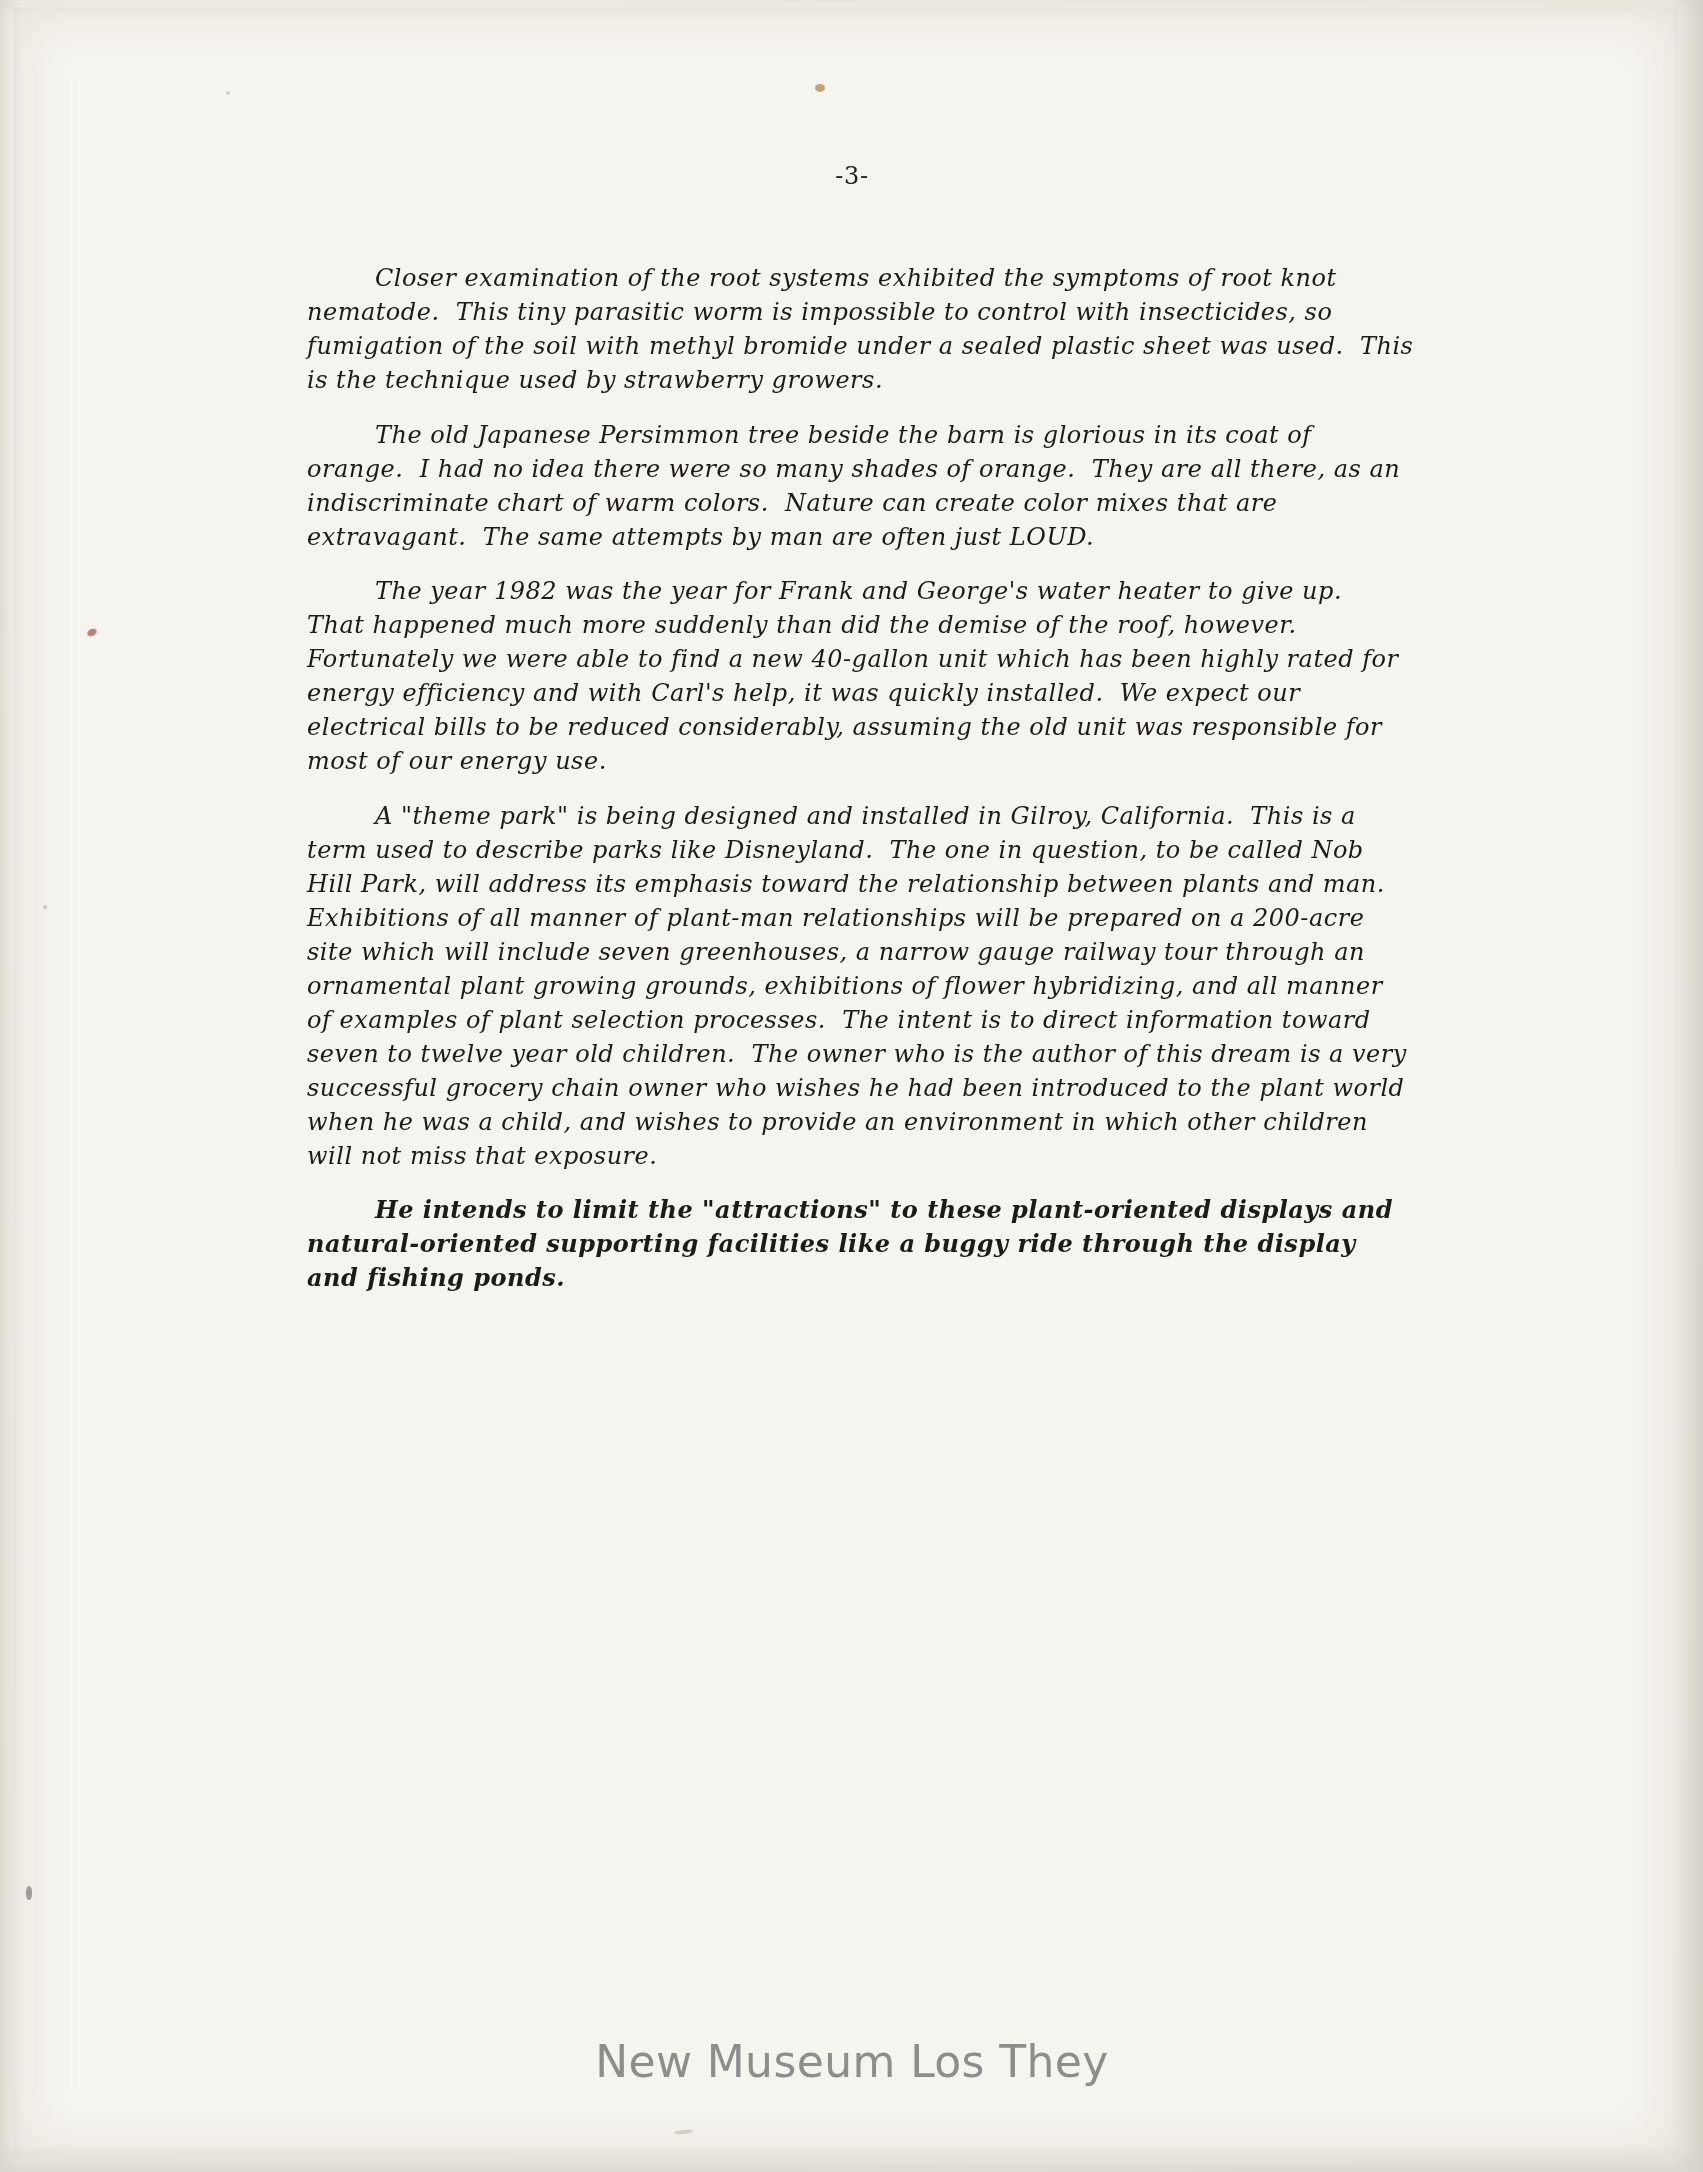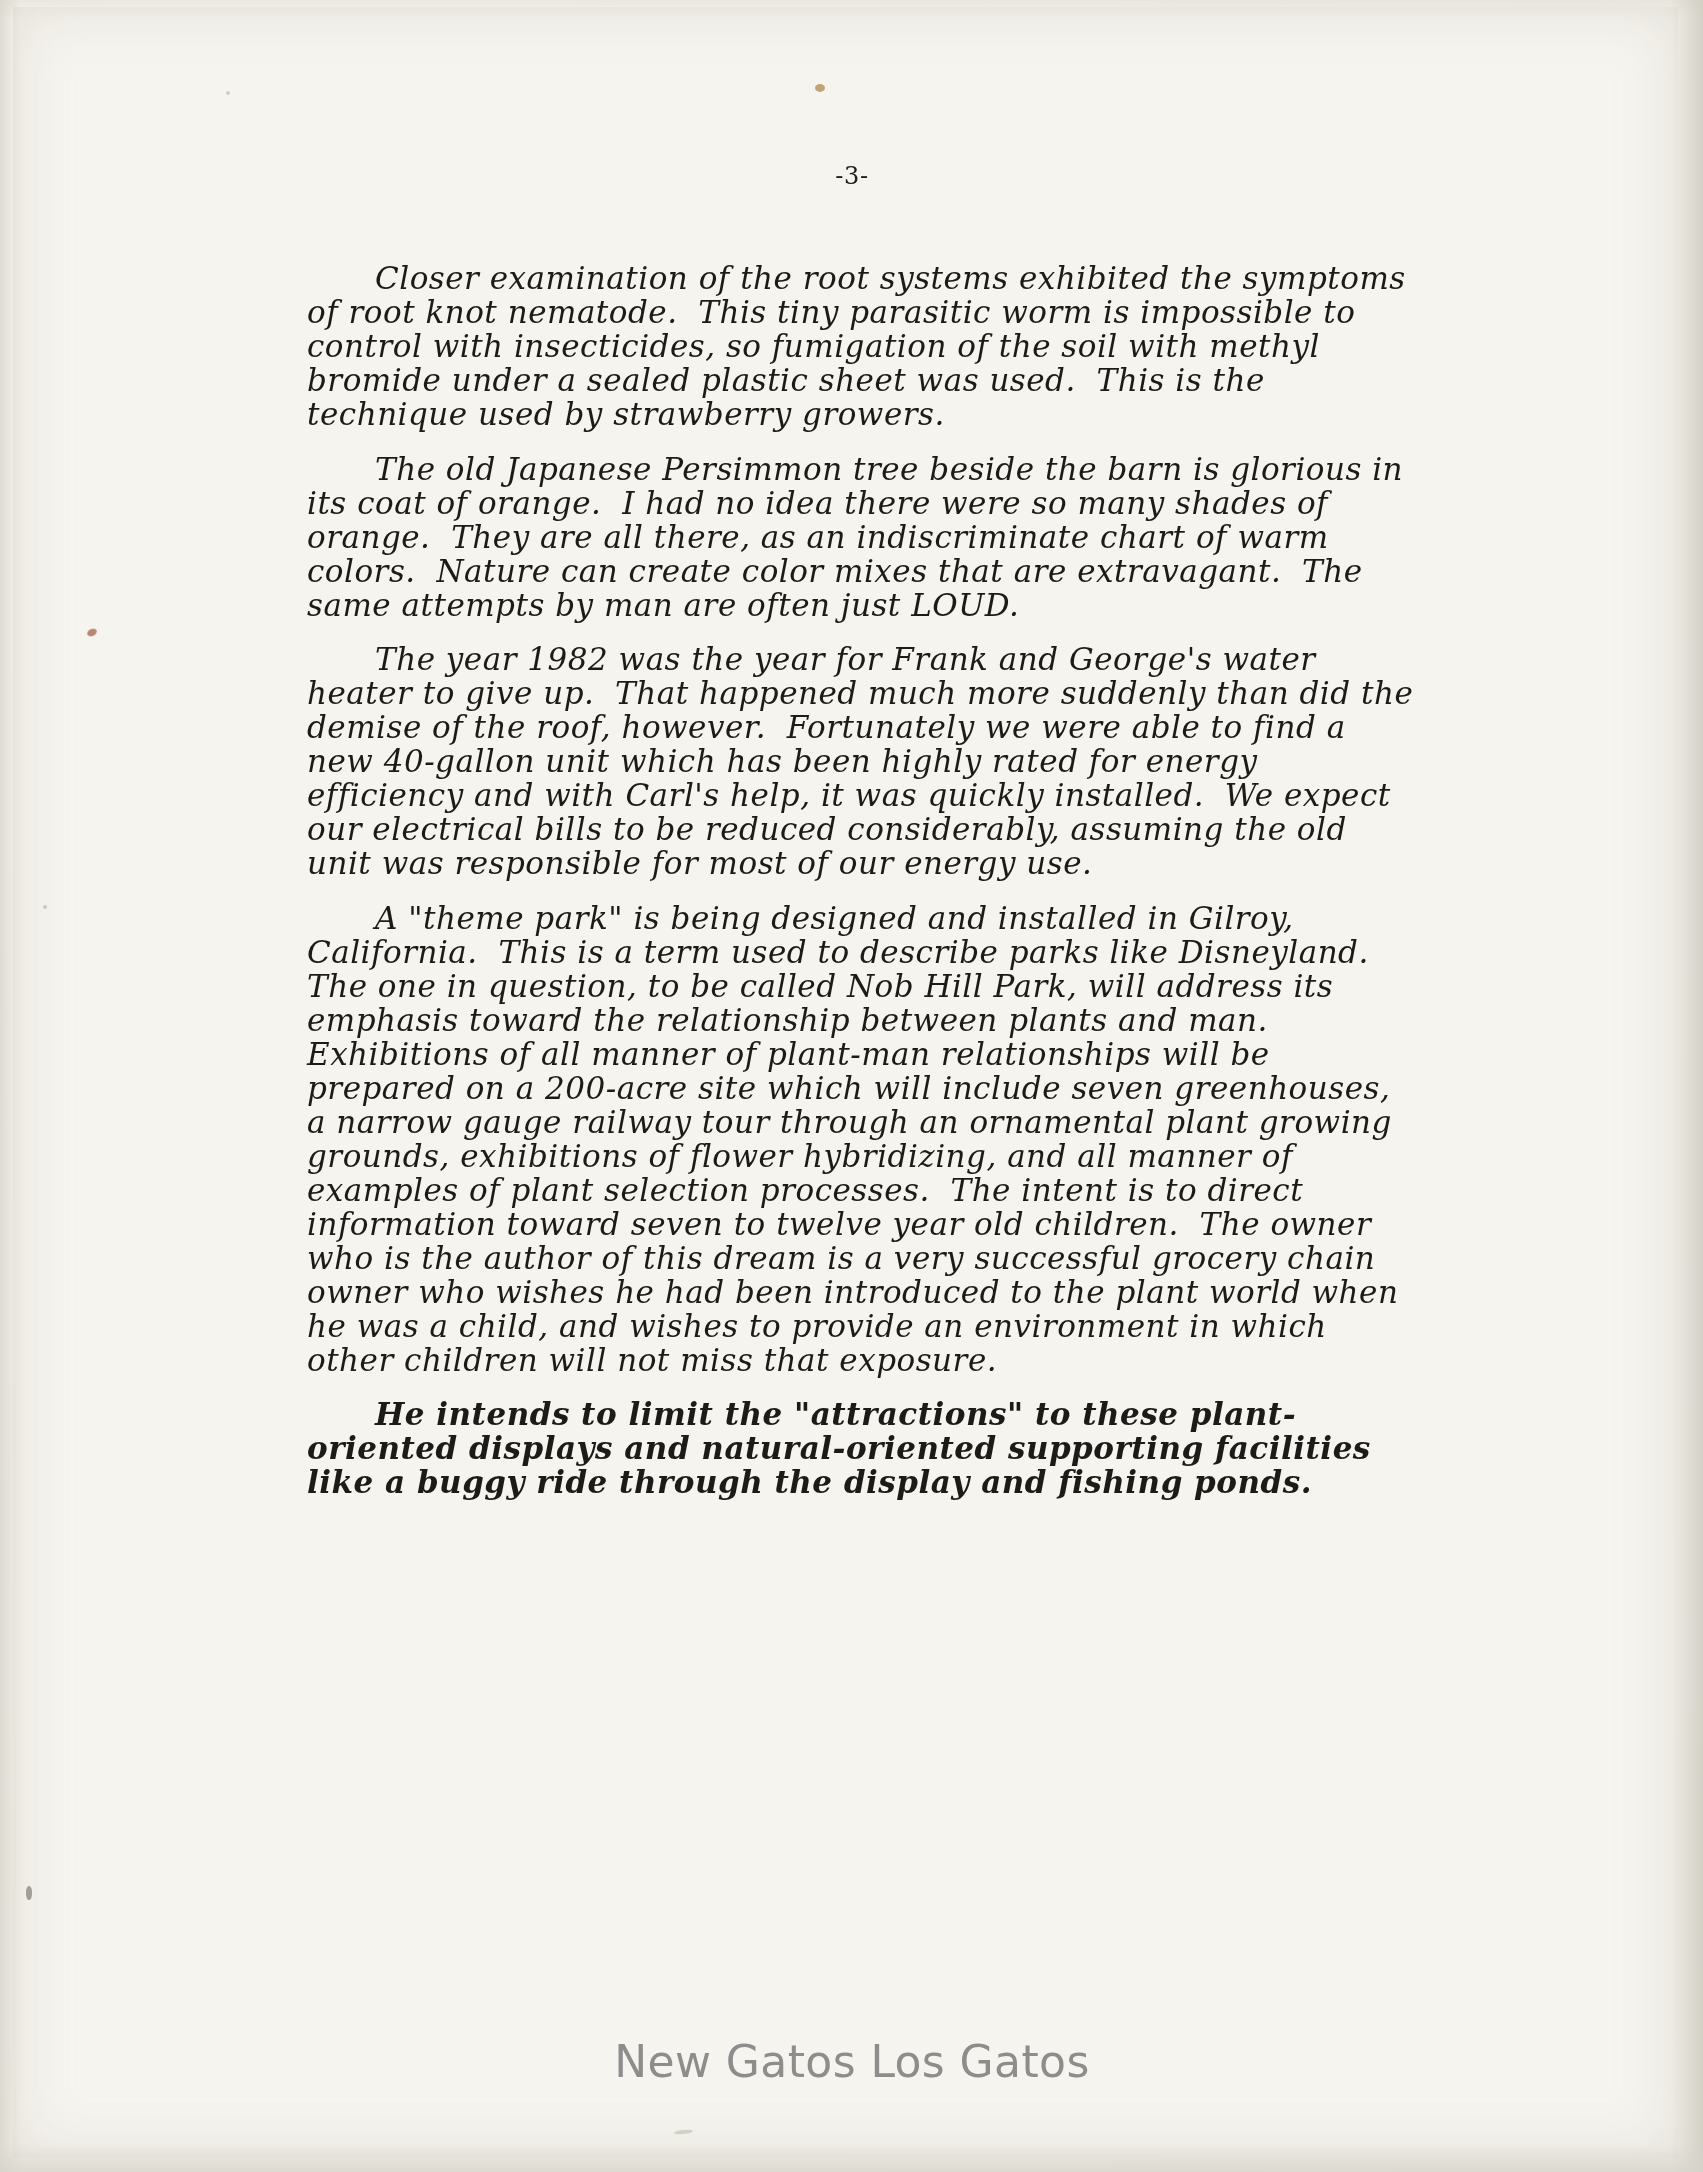--- a/index.html
+++ b/index.html
@@ -142,21 +142,21 @@
   .letter-body {
     position: absolute;
     left: 307px;
     top: 261px;
     width: 1107px;
   }
 
   .para {
     font-family: "DejaVu Serif", serif;
     font-style: italic;
-    font-size: 31px;
+    font-size: 24px;
     line-height: 34px;
     color: #1d1b18;
     margin: 0 0 20.6px 0;
     letter-spacing: 0.5px;
     text-indent: 68px;
     white-space: pre-wrap;
   }
   .para:last-child { margin-bottom: 0; font-weight: bold; }
 
   
@@ -193,15 +193,15 @@
   <div class="page-number">-3-</div>
 
   <div class="letter-body">
     <p class="para">Closer examination of the root systems exhibited the symptoms of root knot nematode.  This tiny parasitic worm is impossible to control with insecticides, so fumigation of the soil with methyl bromide under a sealed plastic sheet was used.  This is the technique used by strawberry growers.</p>
     <p class="para">The old Japanese Persimmon tree beside the barn is glorious in its coat of orange.  I had no idea there were so many shades of orange.  They are all there, as an indiscriminate chart of warm colors.  Nature can create color mixes that are extravagant.  The same attempts by man are often just LOUD.</p>
     <p class="para">The year 1982 was the year for Frank and George's water heater to give up.  That happened much more suddenly than did the demise of the roof, however.  Fortunately we were able to find a new 40-gallon unit which has been highly rated for energy efficiency and with Carl's help, it was quickly installed.  We expect our electrical bills to be reduced considerably, assuming the old unit was responsible for most of our energy use.</p>
     <p class="para">A "theme park" is being designed and installed in Gilroy, California.  This is a term used to describe parks like Disneyland.  The one in question, to be called Nob Hill Park, will address its emphasis toward the relationship between plants and man.  Exhibitions of all manner of plant-man relationships will be prepared on a 200-acre site which will include seven greenhouses, a narrow gauge railway tour through an ornamental plant growing grounds, exhibitions of flower hybridizing, and all manner of examples of plant selection processes.  The intent is to direct information toward seven to twelve year old children.  The owner who is the author of this dream is a very successful grocery chain owner who wishes he had been introduced to the plant world when he was a child, and wishes to provide an environment in which other children will not miss that exposure.</p>
     <p class="para">He intends to limit the "attractions" to these plant-oriented displays and natural-oriented supporting facilities like a buggy ride through the display and fishing ponds.</p>
   </div>
 
-  <div class="watermark">New Gatos Los Gatos</div>
+  <div class="watermark">New Museum Los They</div>
 </div>
 
 
 </body></html>

